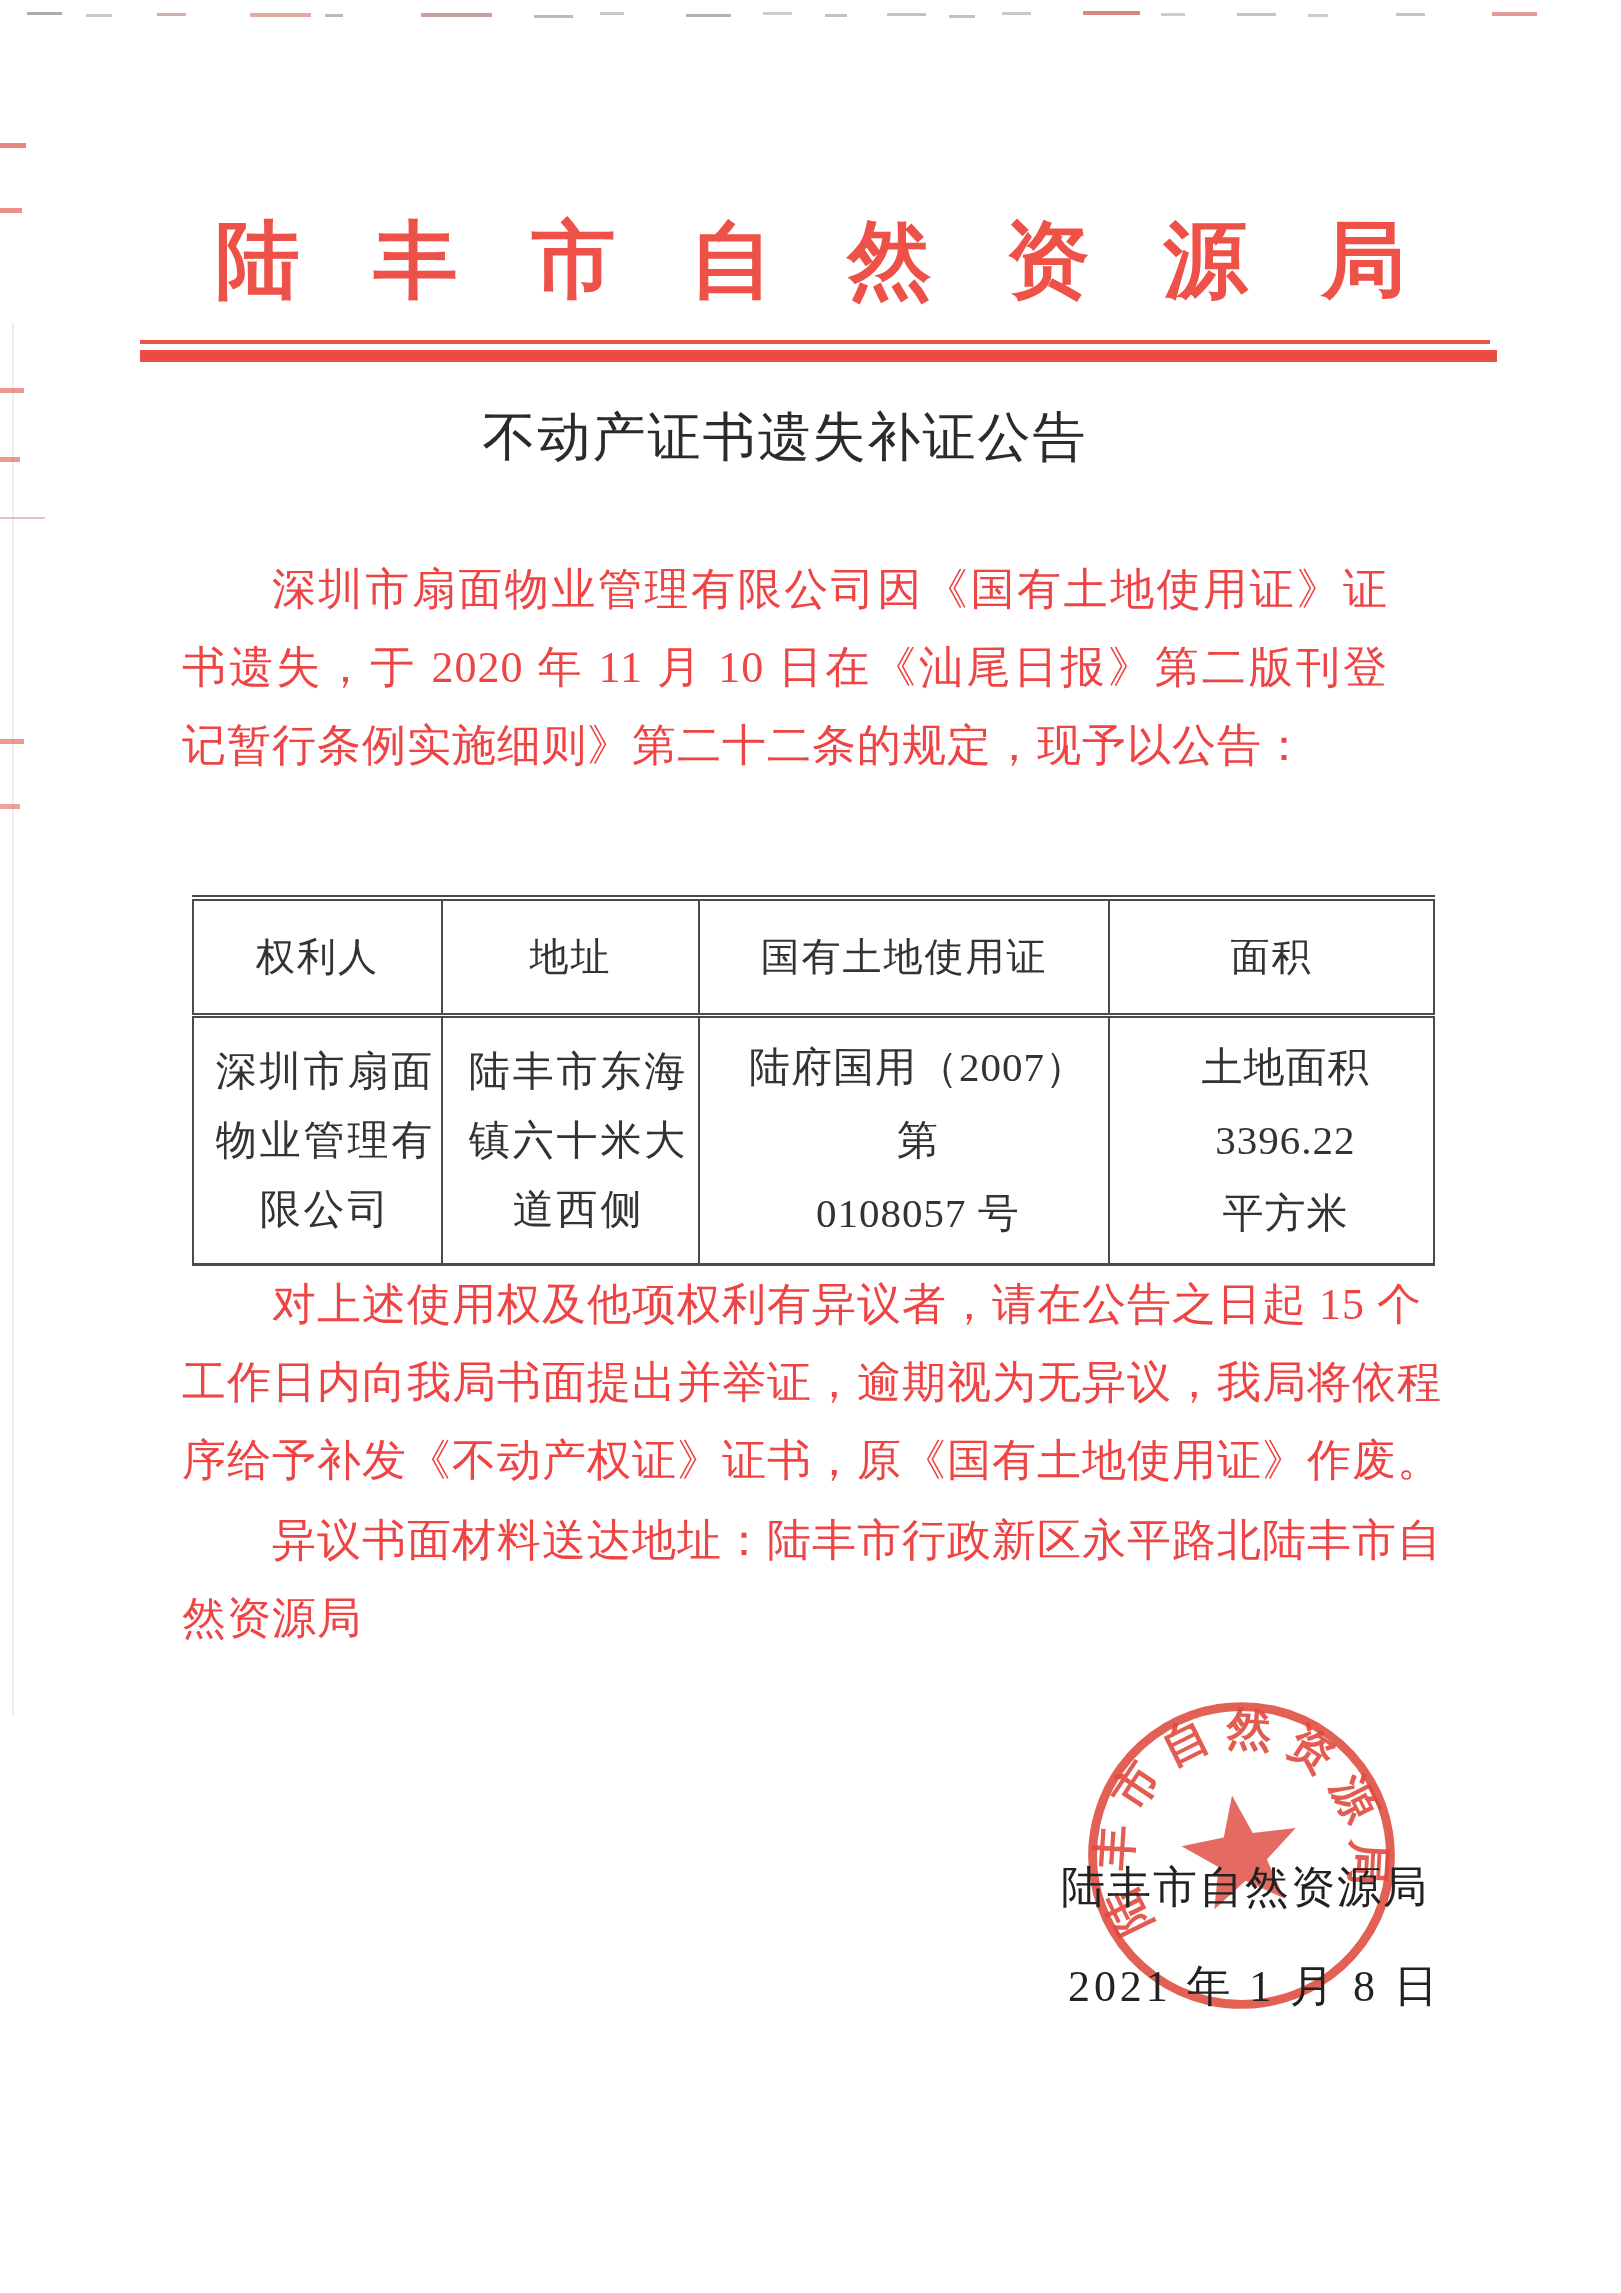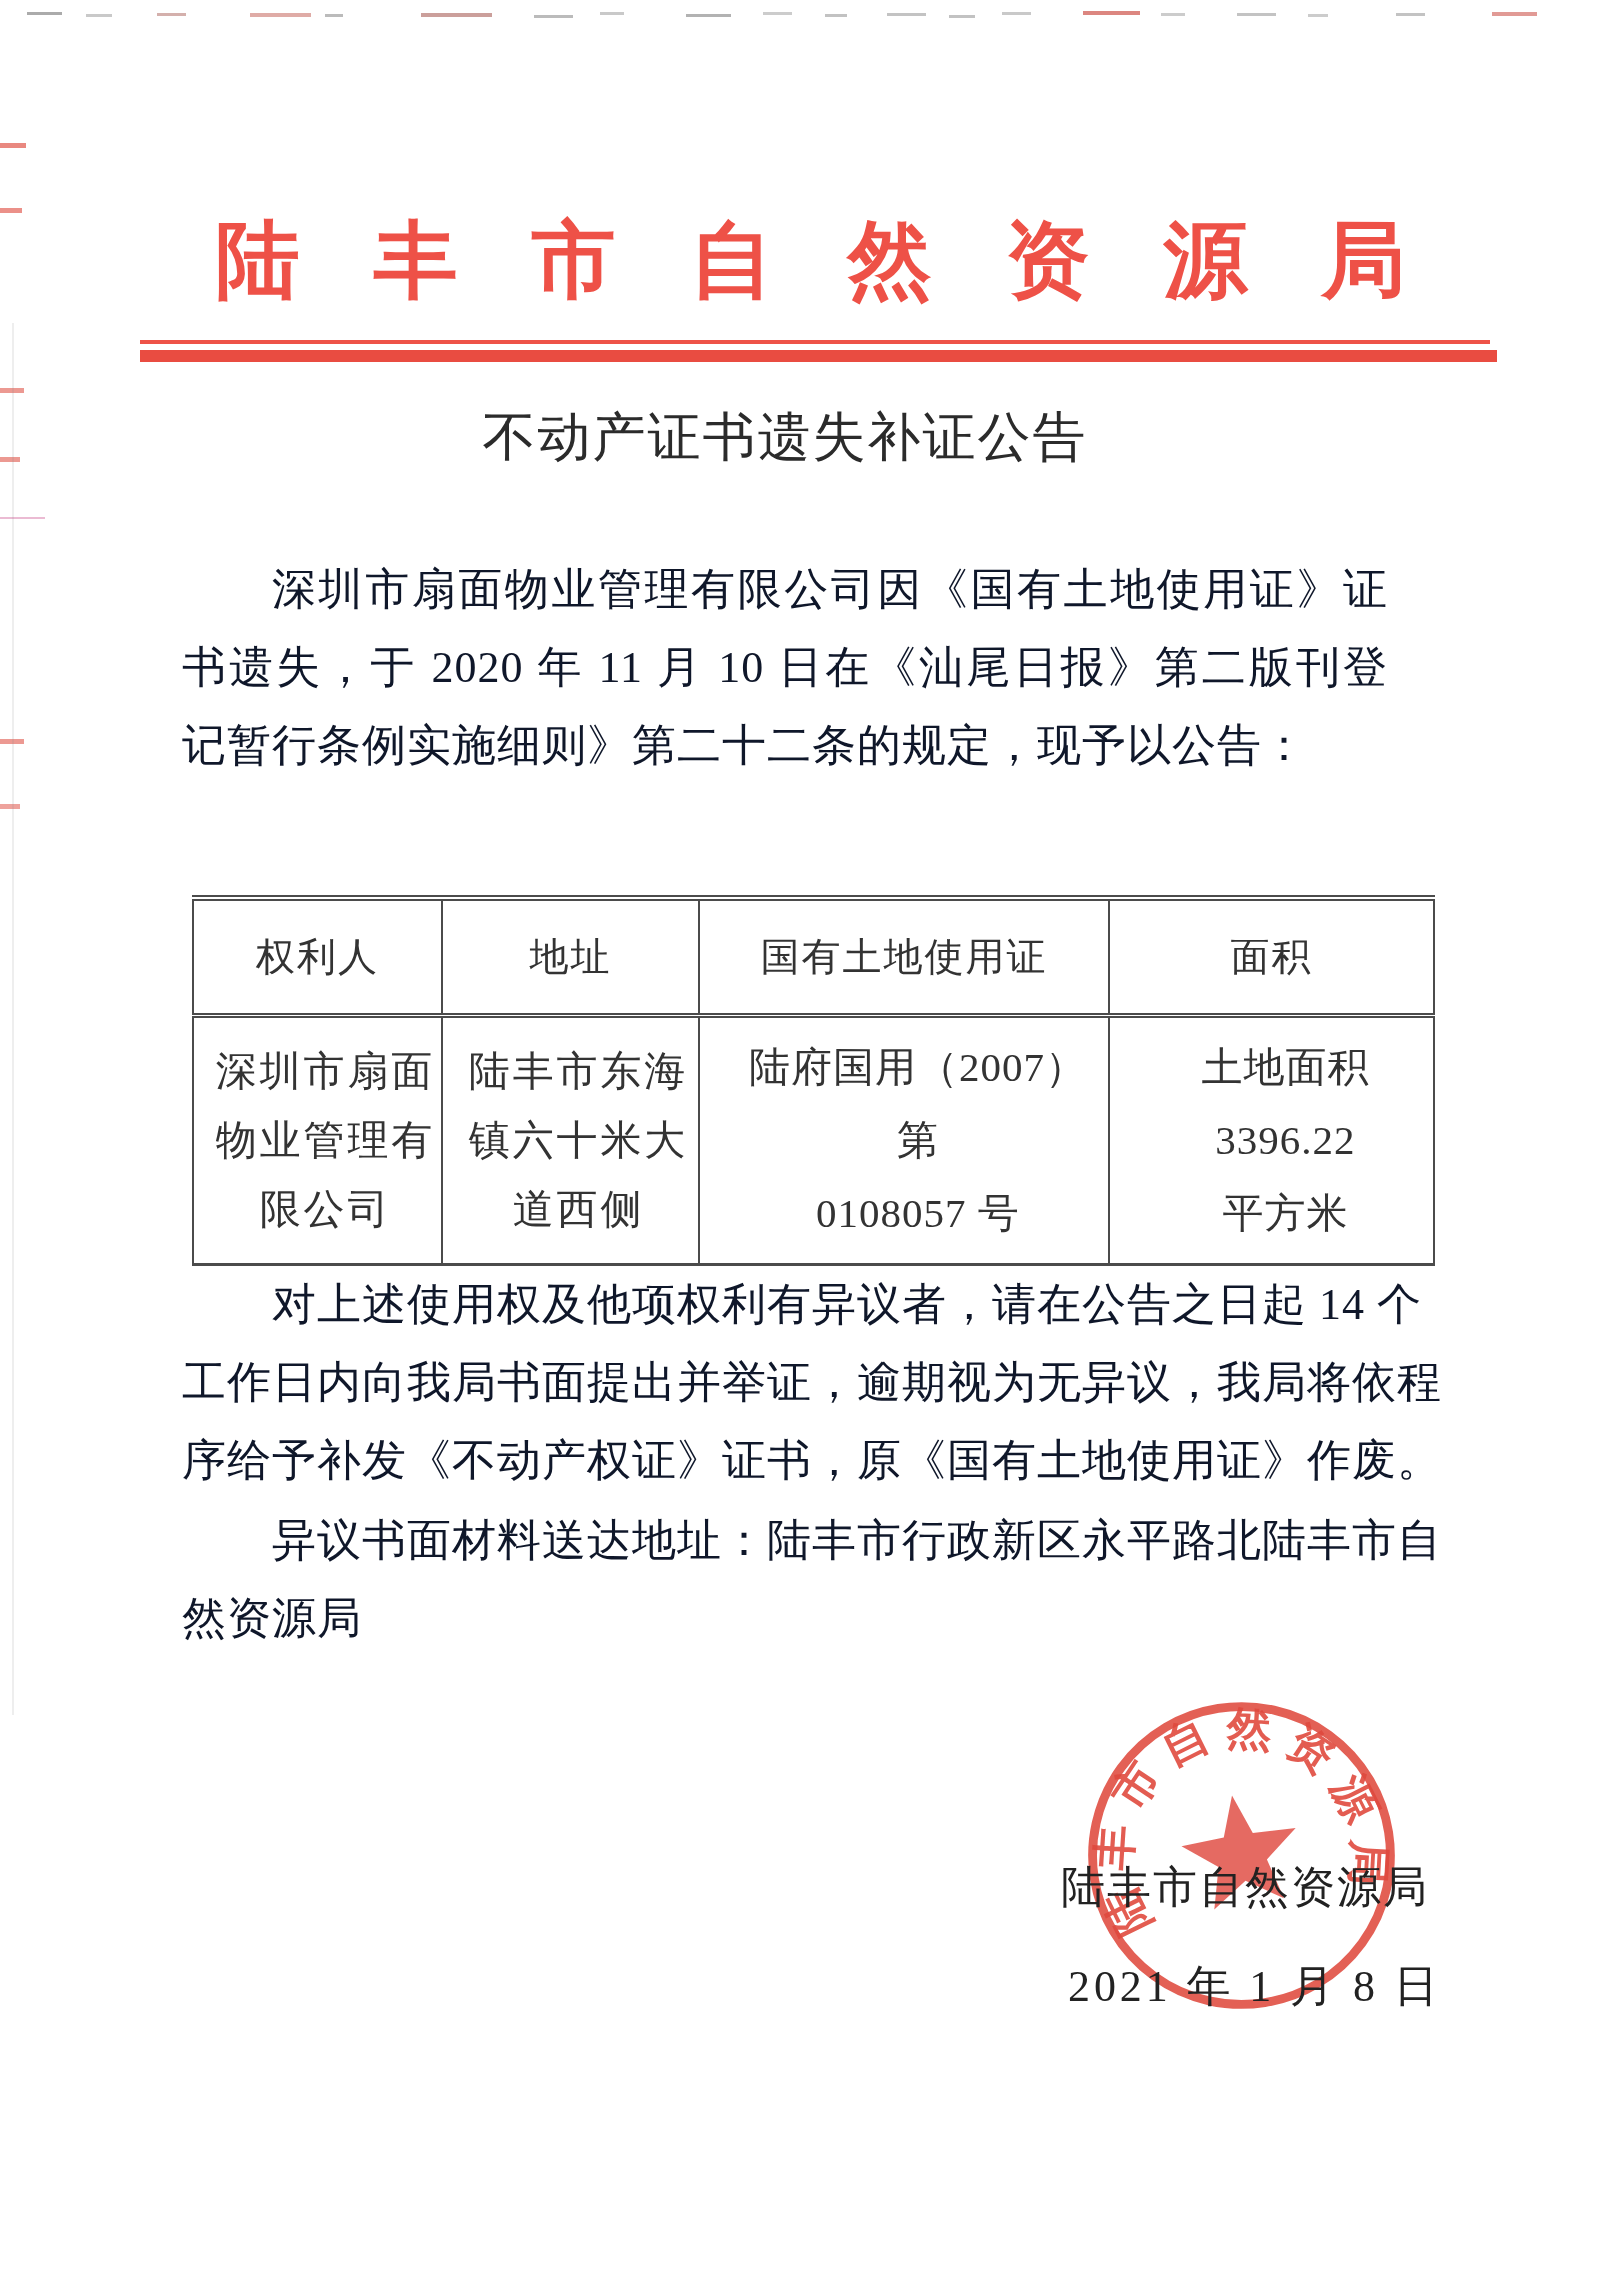--- a/index.html
+++ b/index.html
@@ -17,21 +17,21 @@
   }
   .rule-thin{position:absolute;top:340px;left:140px;width:1350px;height:3.9px;background:#ee5348;}
   .rule-thick{position:absolute;top:350px;left:140px;width:1357px;height:11.8px;background:#e94c41;}
   
   .doc-title{
     position:absolute;top:402px;left:181px;width:1208px;
     text-align:center;font-size:53px;font-weight:normal;color:#2b2b2b;
     letter-spacing:2px;line-height:71px;
   }
   
-  .textblock{position:absolute;left:182px;width:1206px;font-size:44px;color:#0f172a;}
+  .textblock{position:absolute;left:182px;width:1206px;font-size:44px;color:#ef4444;}
   .tline{
     height:78px;line-height:78px;letter-spacing:1px;
     text-align:justify;text-align-last:justify;
     text-justify:inter-ideograph;white-space:nowrap;
   }
   .tline.first{text-indent:90px;}
   .tline.endline{text-align-last:left;white-space:normal;}
   #para1{top:551px;}
   #para2{top:1266px;}
   #para3{top:1502px;}
@@ -108,21 +108,21 @@
     </td>
     <td class="lft">
       <div class="cellline">土地面积 3396.22</div>
       <div class="cellline">平方米</div>
     </td>
   </tr>
 </tbody>
   </table>
 
 <div class="textblock" id="para2">
-  <div class="tline first">对上述使用权及他项权利有异议者，请在公告之日起 14 个</div>
+  <div class="tline first">对上述使用权及他项权利有异议者，请在公告之日起 15 个</div>
   <div class="tline">工作日内向我局书面提出并举证，逾期视为无异议，我局将依程</div>
   <div class="tline">序给予补发《不动产权证》证书，原《国有土地使用证》作废。</div>
 </div>
 
 <div class="textblock" id="para3">
   <div class="tline first">异议书面材料送达地址：陆丰市行政新区永平路北陆丰市自</div>
   <div class="tline endline">然资源局</div>
 </div>
 
 <div class="sign-name">陆丰市自然资源局</div>

